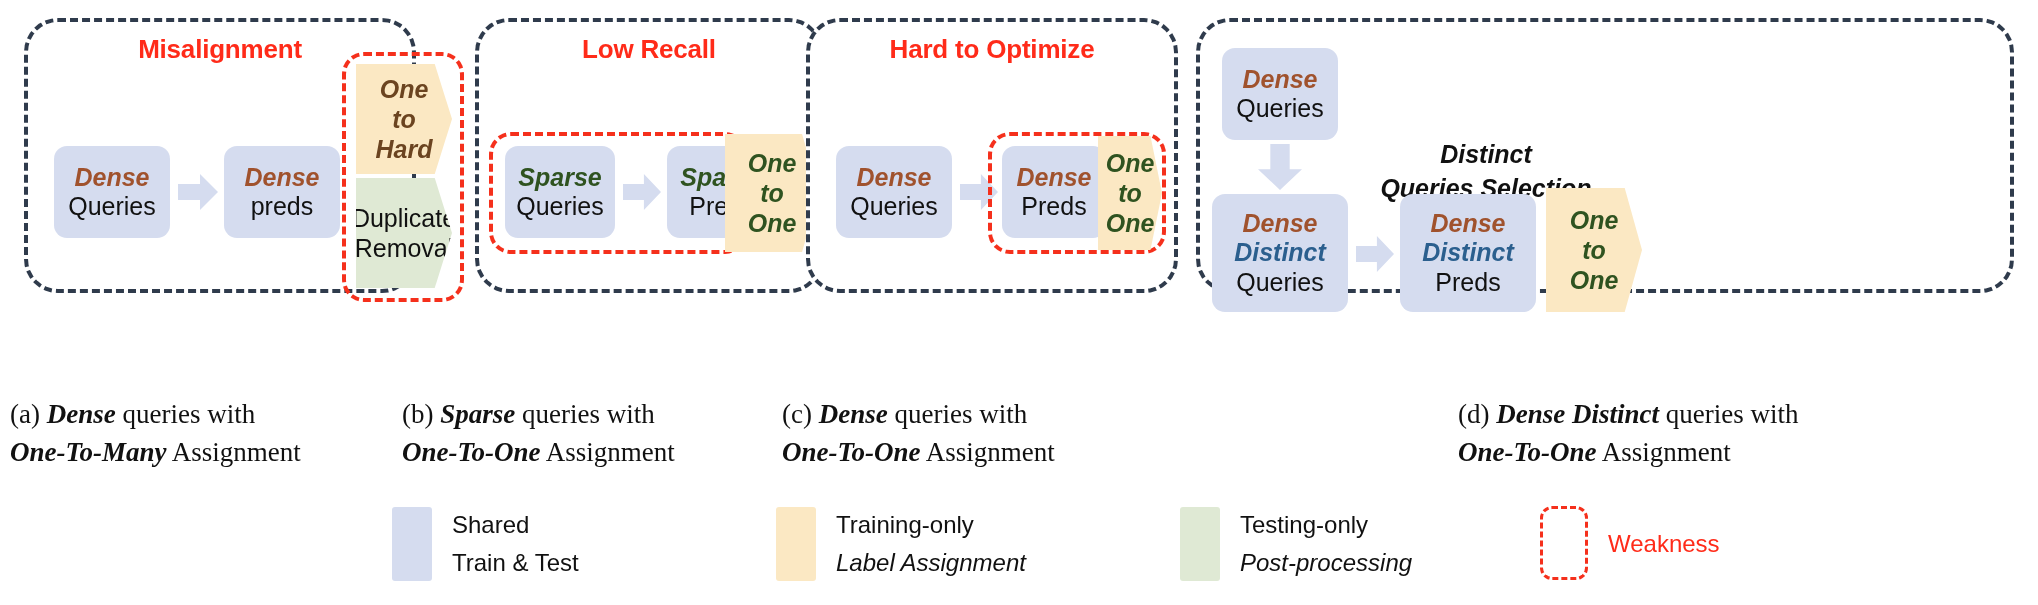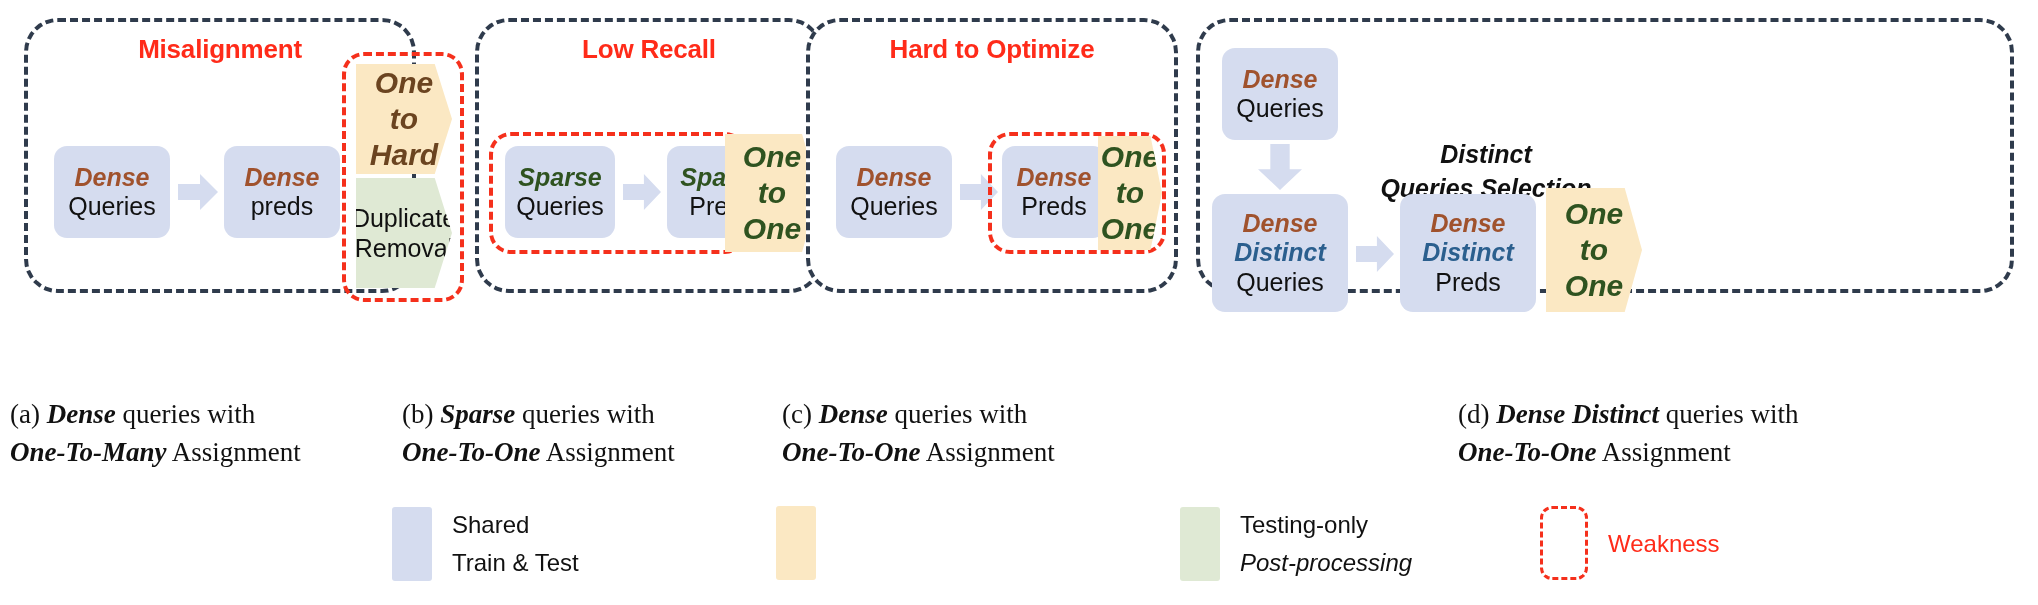--- a/index.html
+++ b/index.html
@@ -39,21 +39,21 @@
 
   
   .chev{
     position:absolute;box-sizing:border-box;
     display:flex;flex-direction:column;align-items:center;justify-content:center;
     text-align:center;line-height:1.2;
     clip-path:polygon(0% 0%, 82% 0%, 100% 50%, 82% 100%, 0% 100%);
   }
   .chev.yellow{background:#fbe8c3;}
   .chev.green{background:#dfe9d4;}
-  .chev .lbl{font-weight:bold;font-style:italic;font-size:30px;color:#6b4420;}
+  .chev .lbl{font-weight:bold;font-style:italic;font-size:25px;color:#6b4420;}
   .chev.one-one .lbl{color:#2f5320;}
   .chev.green .txt{font-size:25px;color:#111;font-style:normal;font-weight:normal;}
 
   
   .conn{
     position:absolute;background:#d5dcef;
     clip-path:polygon(0% 28%, 55% 28%, 55% 0%, 100% 50%, 55% 100%, 55% 72%, 0% 72%);
   }
   .conn.down{
     clip-path:polygon(28% 0%, 72% 0%, 72% 55%, 100% 55%, 50% 100%, 0% 55%, 28% 55%);
@@ -258,20 +258,24 @@
     <div class="legend-item" style="left:392px;top:8px;">
       <div class="swatch blue"></div>
       <div class="legend-text">
         <div>Shared</div>
         <div>Train &amp; Test</div>
       </div>
     </div>
 
     <div class="legend-item" style="left:776px;top:8px;">
       <div class="swatch yellow"></div>
+      <div class="legend-text">
+        <div>Training-only</div>
+        <div class="l2">Label Assignment</div>
+      </div>
     </div>
 
     <div class="legend-item" style="left:1180px;top:8px;">
       <div class="swatch green"></div>
       <div class="legend-text">
         <div>Testing-only</div>
         <div class="l2">Post-processing</div>
       </div>
     </div>
 

